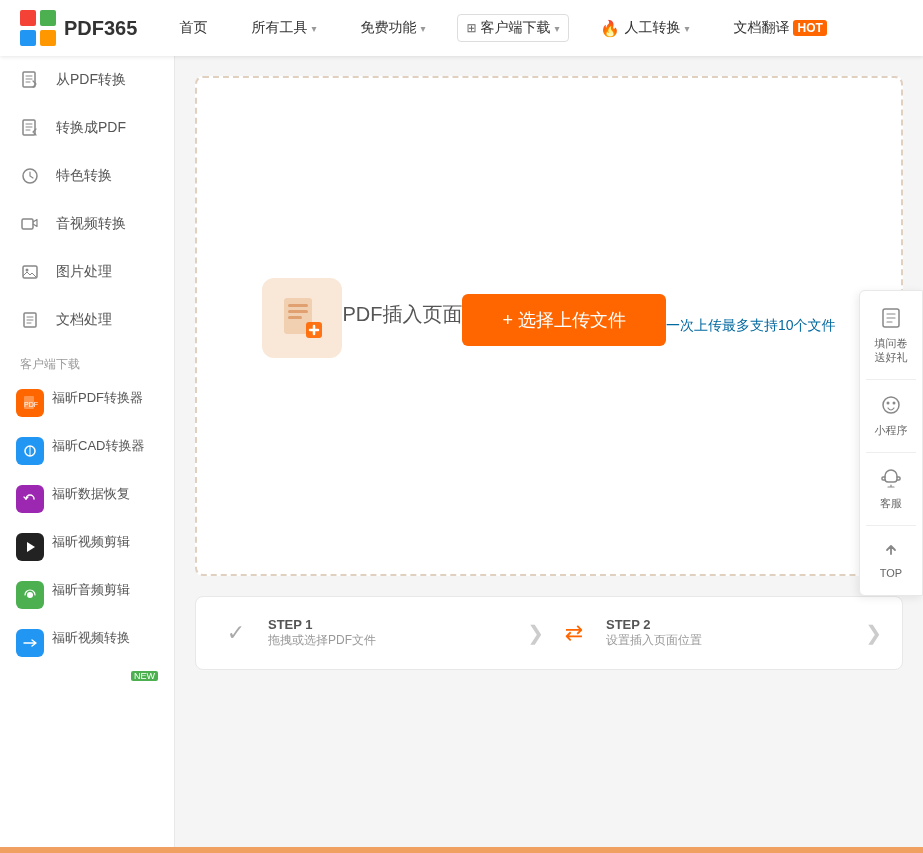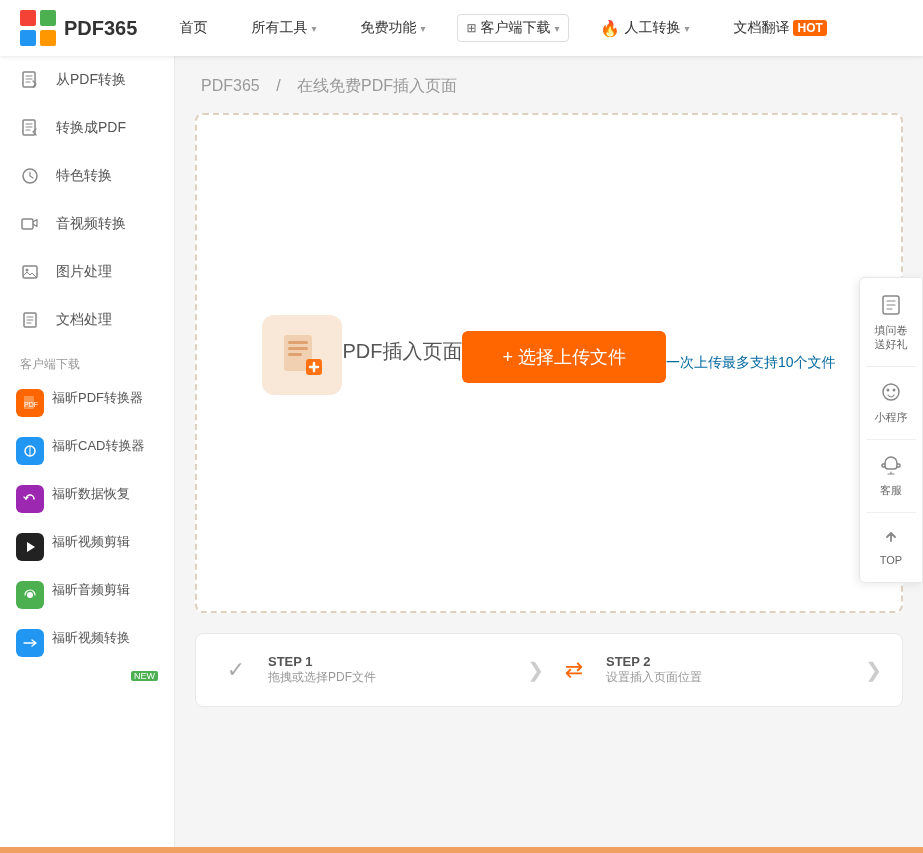--- a/index.html
+++ b/index.html
@@ -218,21 +218,21 @@
     .step-desc { font-size: 12px; color: #999; }
     .step-arrow {
       color: #ccc;
       font-size: 20px;
     }
 
     
     .right-panel {
       position: fixed;
       right: 0;
-      top: 277px;
+      top: 290px;
       width: 64px;
       background: #fff;
       border: 1px solid #e8e8e8;
       border-radius: 6px 0 0 6px;
       box-shadow: -2px 2px 8px rgba(0,0,0,0.08);
       display: flex;
       flex-direction: column;
       align-items: center;
       padding: 8px 0;
       gap: 4px;
@@ -426,25 +426,20 @@
           </svg>
       </div>
       <span class="app-name" style="position:relative;">
         <span>福昕视频转换</span>
         <span style="position:absolute;top:-6px;right:-28px;background:#4CAF50;color:white;font-size:9px;border-radius:2px;padding:0 3px;margin-top:48px;">NEW</span>
       </span>
     </div>
   </aside>
 
   <main class="main">
-    <div class="breadcrumb">
-      <span>PDF365</span>
-      <span> / </span>
-      <span>在线免费PDF插入页面</span>
-    </div>
 
     <div class="upload-area">
       <div class="upload-icon-box">
         <svg width="48" height="48" viewBox="0 0 48 48" fill="none" xmlns="http://www.w3.org/2000/svg">
           <rect x="6" y="4" width="28" height="36" rx="3" fill="#f0d0b0"></rect>
           <rect x="10" y="10" width="20" height="3" rx="1.5" fill="#e0a070"></rect>
           <rect x="10" y="16" width="20" height="3" rx="1.5" fill="#e0a070"></rect>
           <rect x="10" y="22" width="14" height="3" rx="1.5" fill="#e0a070"></rect>
           <rect x="28" y="28" width="16" height="16" rx="3" fill="#f60" opacity="0.9"></rect>
           <path d="M36 32v8M32 36h8" stroke="white" stroke-width="2.5" stroke-linecap="round"></path>

